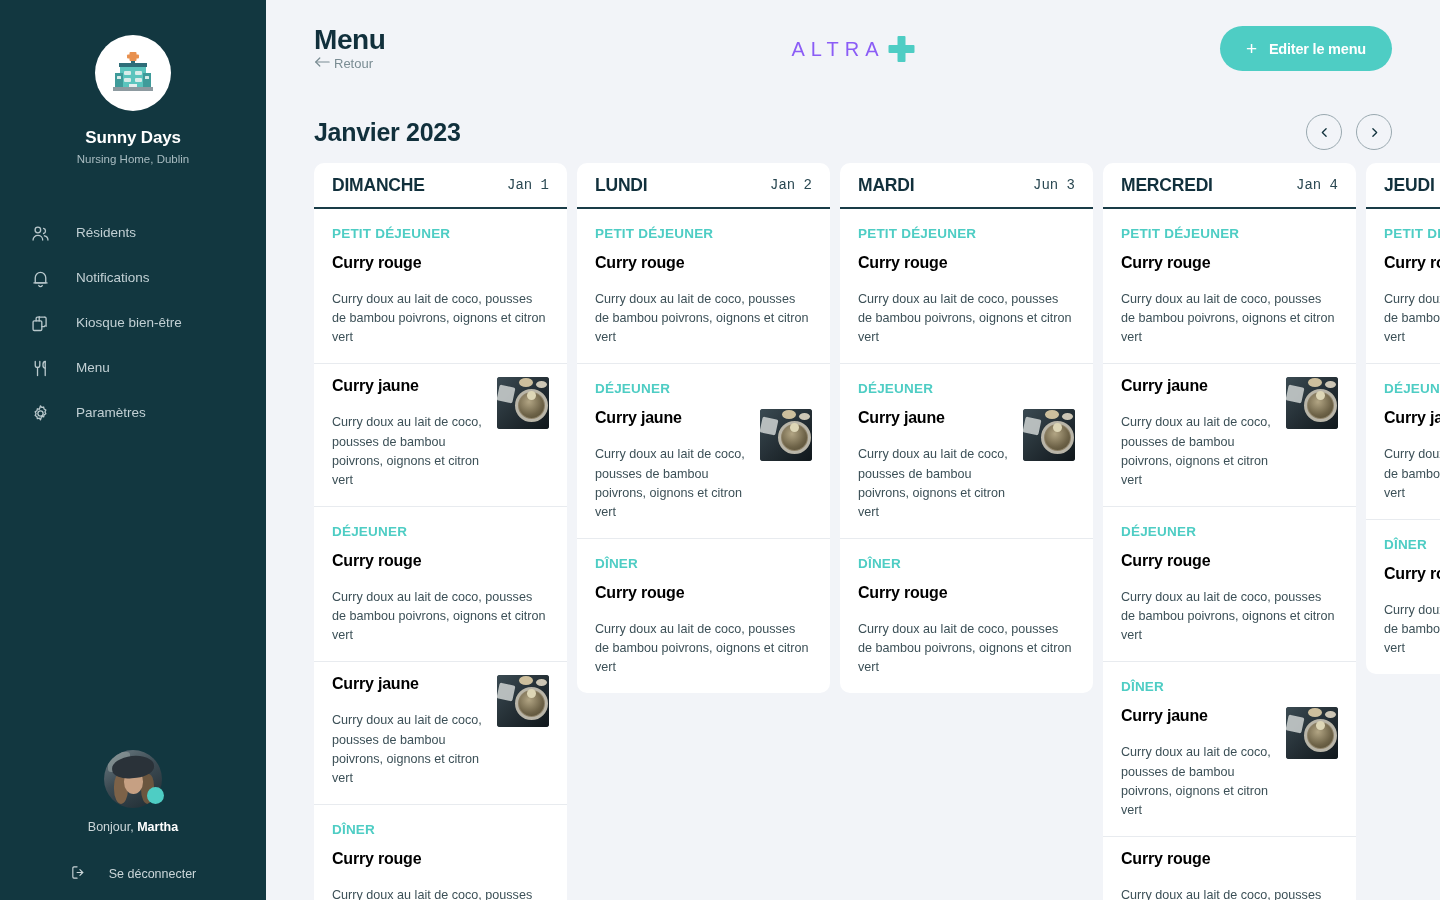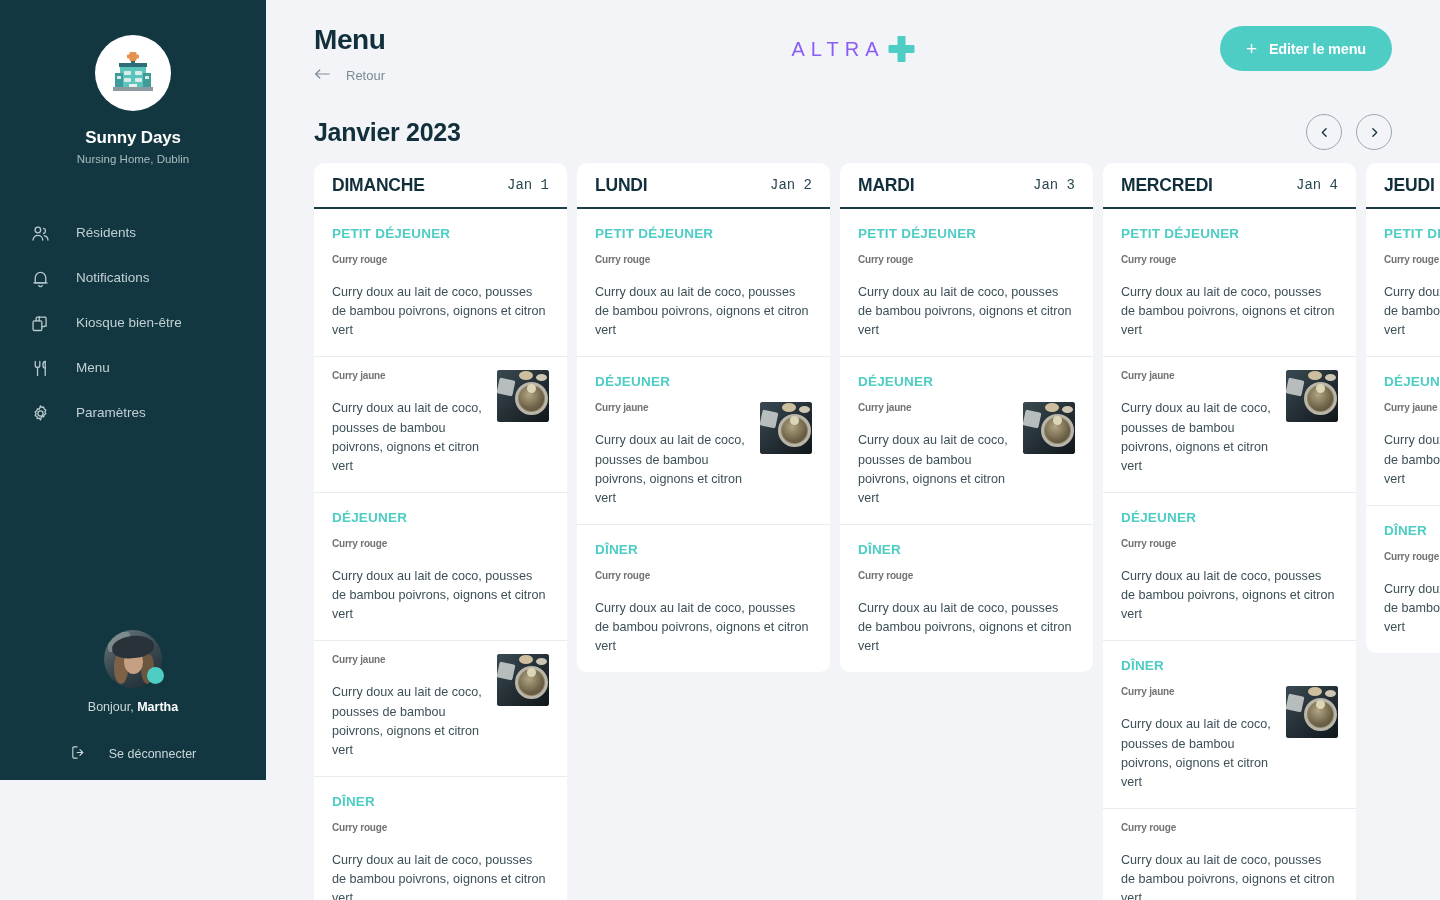--- a/index.html
+++ b/index.html
@@ -6,21 +6,21 @@
   html, body {
     width: 1440px; height: 900px;
     overflow: hidden;
     font-family: "Liberation Sans", sans-serif;
     background: #f2f4f8;
   }
   .app { display: flex; width: 1440px; height: 900px; }
 
   
   .sidebar {
-    width: 266px; height: 780px; flex: 0 0 266px;
+    width: 266px; height: 900px; flex: 0 0 266px;
     background: #123740;
     position: relative;
     display: flex; flex-direction: column;
   }
   .brand { padding-top: 35px; text-align: center; }
   .brand-logo {
     width: 76px; height: 76px; border-radius: 50%;
     background: #ffffff; margin: 0 auto;
     display: flex; align-items: center; justify-content: center;
     overflow: hidden;
@@ -109,21 +109,21 @@
     height: 100px; padding: 26px 48px 0 48px;
     display: flex; align-items: flex-start; justify-content: space-between;
     position: relative;
   }
   .title-group { width: 240px; }
   .page-title {
     font-size: 28px; font-weight: bold; color: #11303c; letter-spacing: -0.4px;
     line-height: 1;
   }
   .back-link {
-    margin-top: 14px; display: flex; gap: 16px;
+    margin-top: 2px; display: flex; gap: 4px;
     color: #7a8c93; font-size: 13px; cursor: pointer;
   }
   .logo {
     position: absolute; left: 50%; top: 36px; transform: translateX(-50%);
     display: flex; align-items: center; gap: 4px;
   }
   .logo-word {
     font-size: 20px; letter-spacing: 6px; color: #8b5cf6; font-weight: normal;
   }
   .logo-plus { position: relative; width: 26px; height: 26px; }
@@ -185,21 +185,21 @@
     letter-spacing: 0.2px; padding: 17px 18px 0 18px;
   }
   .dish {
     padding: 13px 18px 16px 18px;
     display: flex; gap: 10px; align-items: flex-start;
     border-bottom: 1px solid #e8ebef;
   }
   .dish:last-child { border-bottom: none; }
   .dish-text { flex: 1; min-width: 0; }
   .dish-name {
-    font-size: 10px; font-weight: bold; color: #737373; letter-spacing: -0.2px;
+    font-size: 16px; font-weight: bold; color: #000000; letter-spacing: -0.2px;
   }
   .dish-desc {
     margin-top: 18px; font-size: 12.6px; color: #3c5057; line-height: 1.52;
   }
   .dish-thumb {
     flex: 0 0 52px; width: 52px; height: 52px; border-radius: 3px;
     overflow: hidden; position: relative;
     background: #2c3a40;
   }
   .thumb-art { position: absolute; inset: 0; }
@@ -512,21 +512,21 @@
           <div class="dish-name">Curry rouge</div>
           <div class="dish-desc">Curry doux au lait de coco, pousses de bambou poivrons, oignons et citron vert</div>
         </div>
 
       </div>
           </div>
         </div>
         <div class="day-card">
           <div class="day-head">
       <span class="day-name">MARDI</span>
-      <span class="day-date">Jan 3</span>
+      <span class="day-date">Jun 3</span>
     </div>
           <div class="meal-group">
       <div class="meal-label">PETIT DÉJEUNER</div>
             <div class="dish">
         <div class="dish-text">
           <div class="dish-name">Curry rouge</div>
           <div class="dish-desc">Curry doux au lait de coco, pousses de bambou poivrons, oignons et citron vert</div>
         </div>
 
       </div>

